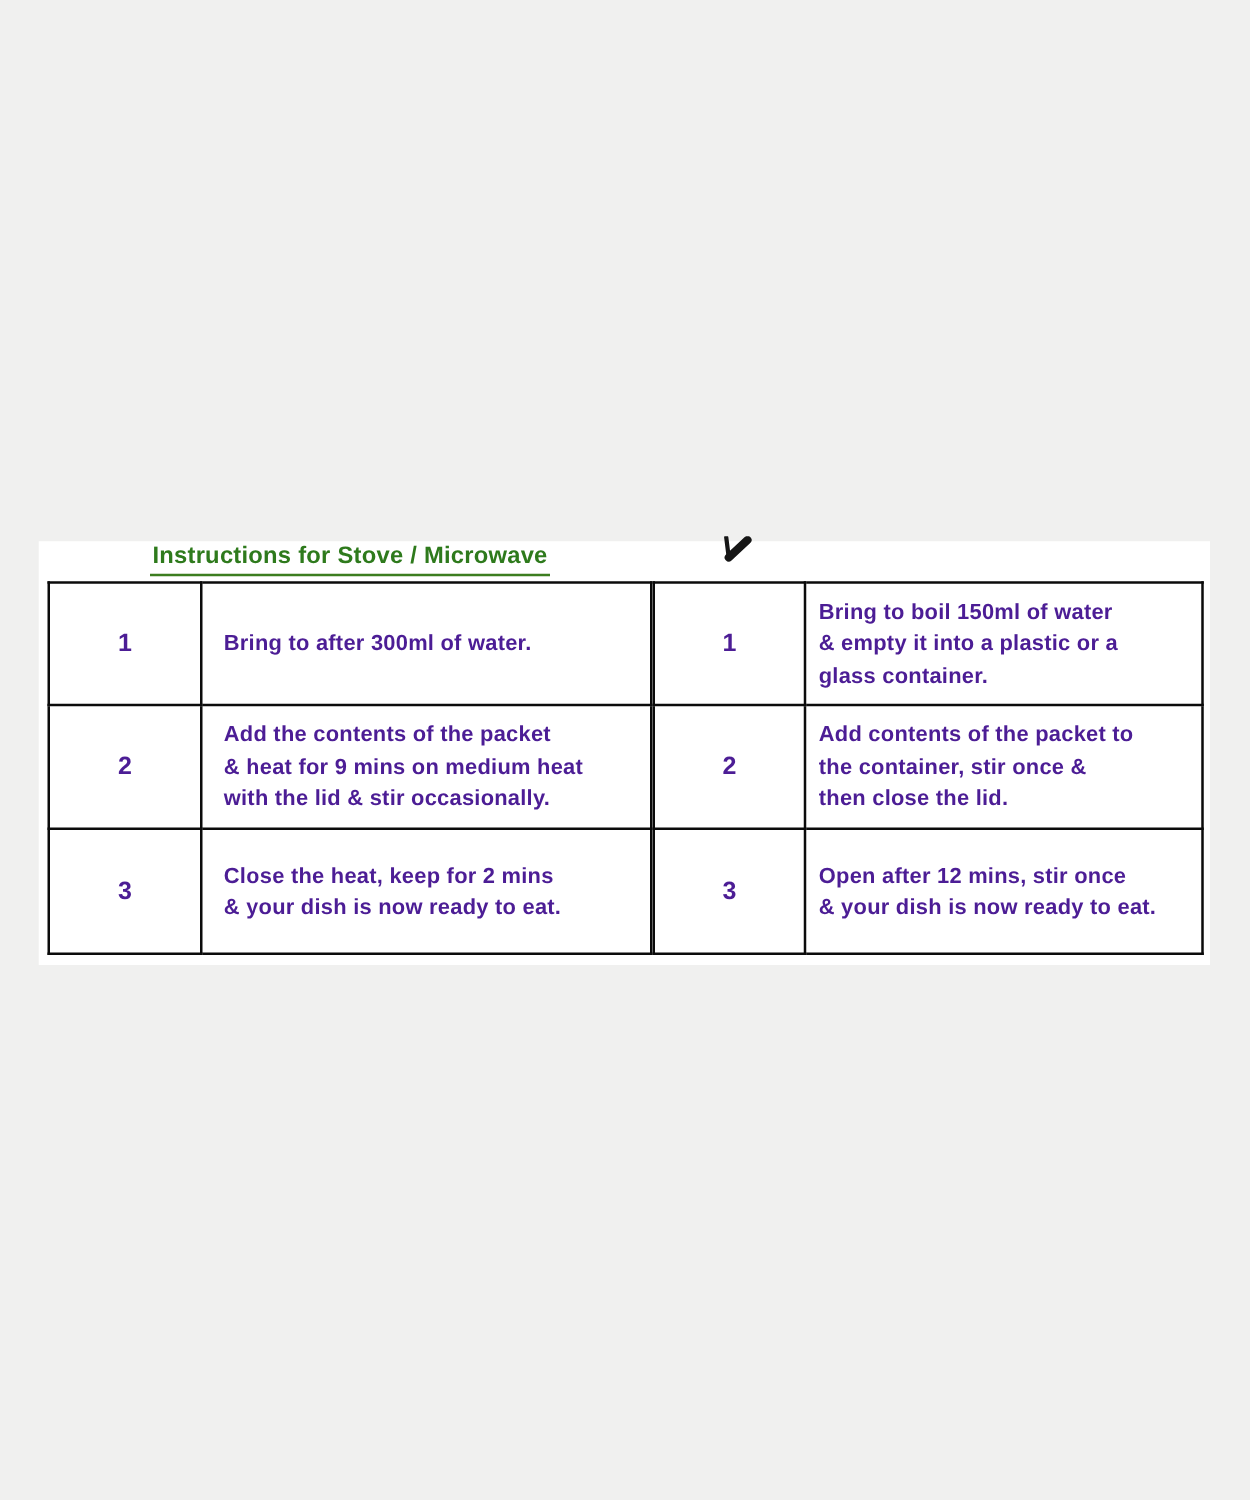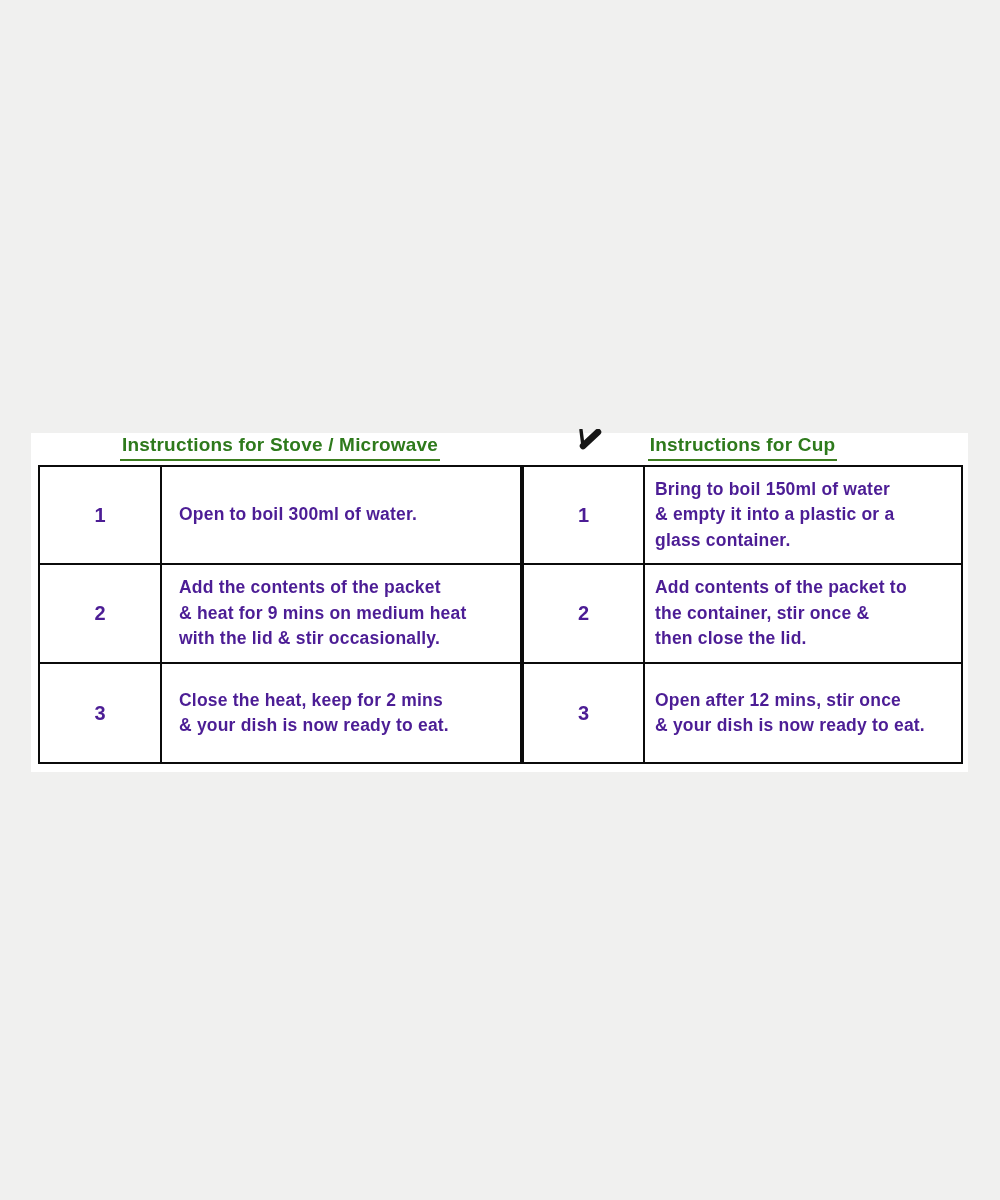--- a/index.html
+++ b/index.html
@@ -83,39 +83,36 @@
 <body>
 
 <div id="page">
 
   <div id="panel"></div>
 
   <div class="header-row">
     <div class="header-cell-left">
       <span class="header-label">Instructions for Stove / Microwave</span>
     </div>
-    <div class="header-cell-right">
-      <span class="header-label">Instructions for Cup</span>
-    </div>
   </div>
 
   <svg id="arrow-glyph" viewBox="0 0 28 24" xmlns="http://www.w3.org/2000/svg">
     <line x1="7" y1="1" x2="9" y2="17" stroke="#161616" stroke-width="3.4" stroke-linecap="round"></line>
     <line x2="9" y2="17" x1="24" y1="3" stroke="#161616" stroke-width="6.5" stroke-linecap="round"></line>
   </svg>
 
   <table class="instr" id="stove-table">
     <colgroup>
         <col class="num-col">
         <col>
       </colgroup>
     <tbody>
       <tr class="row-1">
         <td class="num-cell">1</td>
-        <td class="text-cell">Open to boil 300ml of water.</td>
+        <td class="text-cell">Bring to after 300ml of water.</td>
       </tr>
       <tr class="row-2">
         <td class="num-cell">2</td>
         <td class="text-cell">Add the contents of the packet
 &amp; heat for 9 mins on medium heat
 with the lid &amp; stir occasionally.</td>
       </tr>
       <tr class="row-3">
         <td class="num-cell">3</td>
         <td class="text-cell">Close the heat, keep for 2 mins

